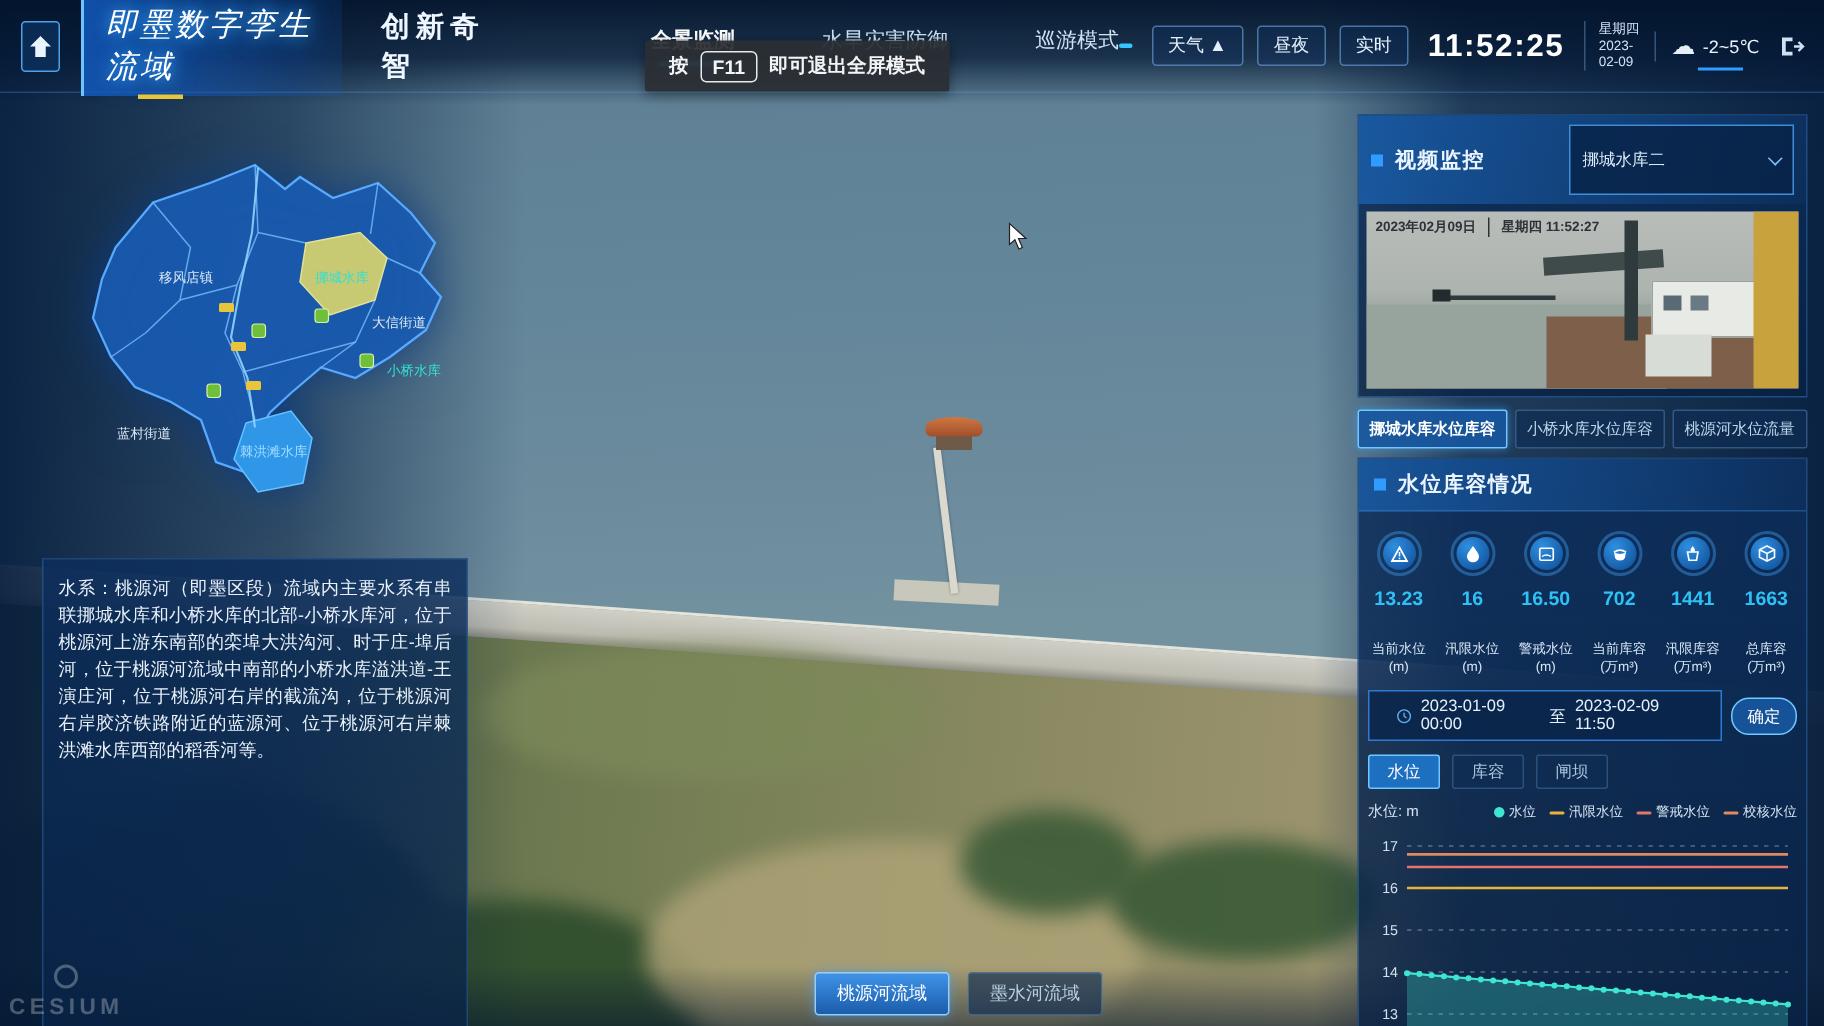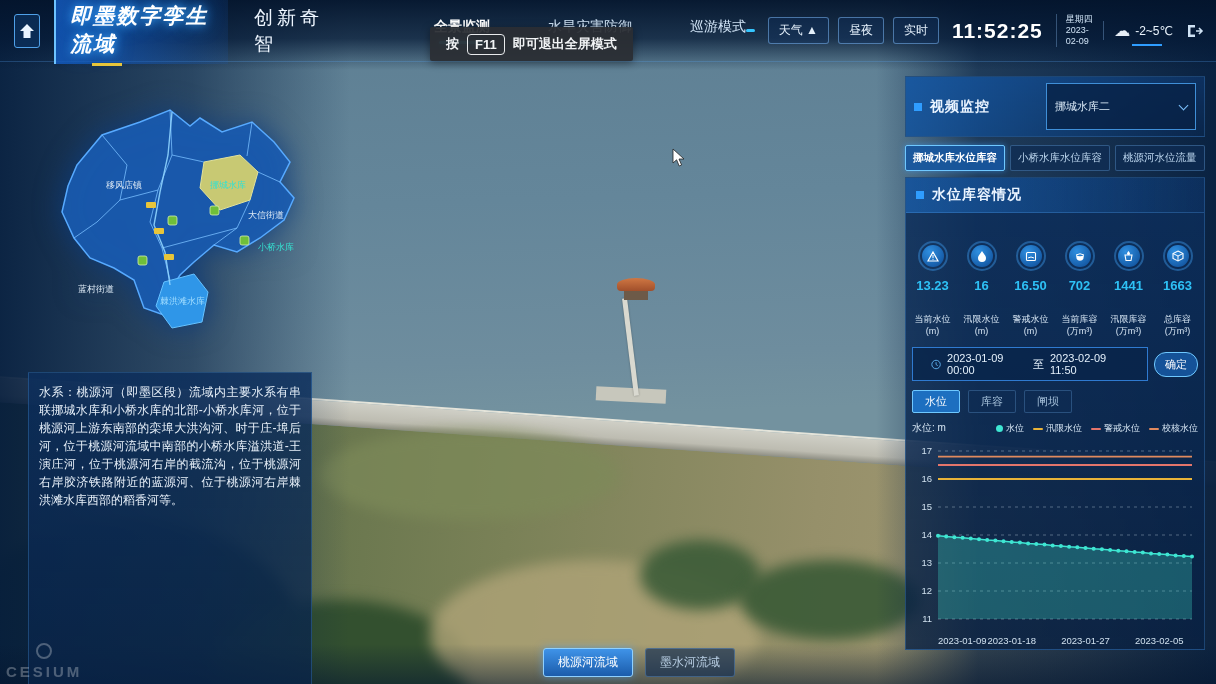--- a/index.html
+++ b/index.html
@@ -43,24 +43,24 @@
     background:linear-gradient(0deg,rgba(4,22,48,.55),rgba(4,22,48,0)); }
 
   
   .topbar { position:absolute; left:0; top:0; width:1216px; height:62px; z-index:30;
     display:flex; align-items:center; border-bottom:1px solid rgba(90,170,255,.25); }
   .home-btn { width:34px; height:34px; margin-left:14px; border:1px solid #4fa0e8; border-radius:3px;
     background:rgba(12,52,100,.65); display:flex; align-items:center; justify-content:center; }
   .title-wrap { margin-left:14px; position:relative; padding:4px 18px 6px 14px;
     background:linear-gradient(90deg,rgba(20,90,190,.85),rgba(20,90,190,.15));
     border-left:2px solid #6fc4ff; }
-  .app-title { font-size:21px; font-weight:bold; font-style:italic; color:#fff; letter-spacing:2px;
+  .app-title { font-size:21px; font-weight:normal; font-style:italic; color:#fff; letter-spacing:2px;
     text-shadow:0 0 10px #3ea9ff,0 0 18px #1d79d8; }
   .title-underline { position:absolute; left:36px; bottom:-2px; width:30px; height:3px; background:#e8c53a; }
-  .app-sub { margin-left:26px; font-size:19px; color:#eef6ff; letter-spacing:4px; }
+  .app-sub { margin-left:26px; font-size:19px; color:#eef6ff; letter-spacing:4px;font-weight:bold; }
   .nav-tabs { display:flex; margin-left:110px; gap:58px; }
   .nav-tab { font-size:14px; color:#cfe2f4; padding-bottom:8px; position:relative; white-space:nowrap; }
   .nav-tab.active { color:#fff; font-weight:bold; }
   .nav-tab.active::after { content:""; position:absolute; left:50%; transform:translateX(-50%);
     bottom:0; width:46px; height:3px; background:#35c6ff; border-radius:2px; box-shadow:0 0 6px #35c6ff; }
   .tb-right { display:flex; align-items:center; margin-left:auto; margin-right:12px; gap:9px; }
   .min-dash { width:14px; height:3px; background:#35c6ff; border-radius:2px; margin-right:4px; }
   .tb-btn { font-size:12px; color:#e4f0fb; border:1px solid rgba(120,180,240,.55); border-radius:3px;
     padding:4px 10px; background:rgba(14,50,96,.35); white-space:nowrap; }
   .tb-clock { font-size:21px; font-weight:bold; color:#fff; letter-spacing:1px; margin:0 4px; }
@@ -143,21 +143,21 @@
   .vid-stamp { position:absolute; left:6px; top:4px; font-size:9px; color:#2c3236; font-weight:bold;
     display:flex; gap:8px; }
   .vid-stamp i { font-style:normal; border-left:1px solid #2c3236; padding-left:8px; }
 
   .station-tabs { display:flex; gap:5px; margin:8px 0 6px 0; }
   .st-tab { font-size:10.5px; padding:5px 7px; border-radius:2px; white-space:nowrap; }
   .st-tab.active { color:#fff; font-weight:bold; background:rgba(22,86,160,.9); border:1px solid #6fc8ff;
     box-shadow:0 0 6px rgba(60,160,255,.55); }
   .st-tab.inactive { color:#bcd6ee; background:rgba(14,44,84,.7); border:1px solid rgba(110,170,230,.35); }
 
-  .stats-row { display:flex; padding:28px 2px 6px 2px; }
+  .stats-row { display:flex; padding:13px 2px 6px 2px; }
   .stat { flex:1; display:flex; flex-direction:column; align-items:center; }
   .stat-icon { width:30px; height:30px; border-radius:50%; position:relative;
     border:2px solid rgba(60,150,230,.45); display:flex; align-items:center; justify-content:center; }
   .stat-icon .inner { width:22px; height:22px; border-radius:50%;
     background:radial-gradient(circle at 35% 30%,#2f8fe0,#0d4a94);
     display:flex; align-items:center; justify-content:center; }
   .stat-val { margin-top:7px; font-size:13px; font-weight:bold; color:#2ec1f5; }
   .stat-lab { margin-top:20px; font-size:9px; color:#d7e6f4; text-align:center; line-height:1.35; }
 
   .date-row { display:flex; align-items:center; margin:4px 6px 0 6px; gap:6px; }
@@ -305,20 +305,37 @@
 
   <div class="right-col">
 
     <div class="panel">
       <div class="video-head">
         <span class="sec-bullet"></span>
         <span class="sec-title">视频监控</span>
         <div class="vid-select">
           <span>挪城水库二</span>
           <span class="chev"></span>
+        </div>
+      </div>
+      <div class="video-body">
+        <div class="vid-water"></div>
+        <div class="vid-brick"></div>
+        <div class="vid-roof"></div>
+        <div class="vid-cabin"></div>
+        <div class="vid-cabin-win"></div>
+        <div class="vid-cabin-win2"></div>
+        <div class="vid-pole"></div>
+        <div class="vid-box"></div>
+        <div class="vid-yellow"></div>
+        <div class="vid-arm"></div>
+        <div class="vid-cam"></div>
+        <div class="vid-stamp">
+          <span>2023年02月09日</span>
+          <i><span>星期四</span> <span>11:52:27</span></i>
         </div>
       </div>
     </div>
 
     <div class="station-tabs">
       <span class="st-tab active">挪城水库水位库容</span>
       <span class="st-tab inactive">小桥水库水位库容</span>
       <span class="st-tab inactive">桃源河水位流量</span>
     </div>
 

